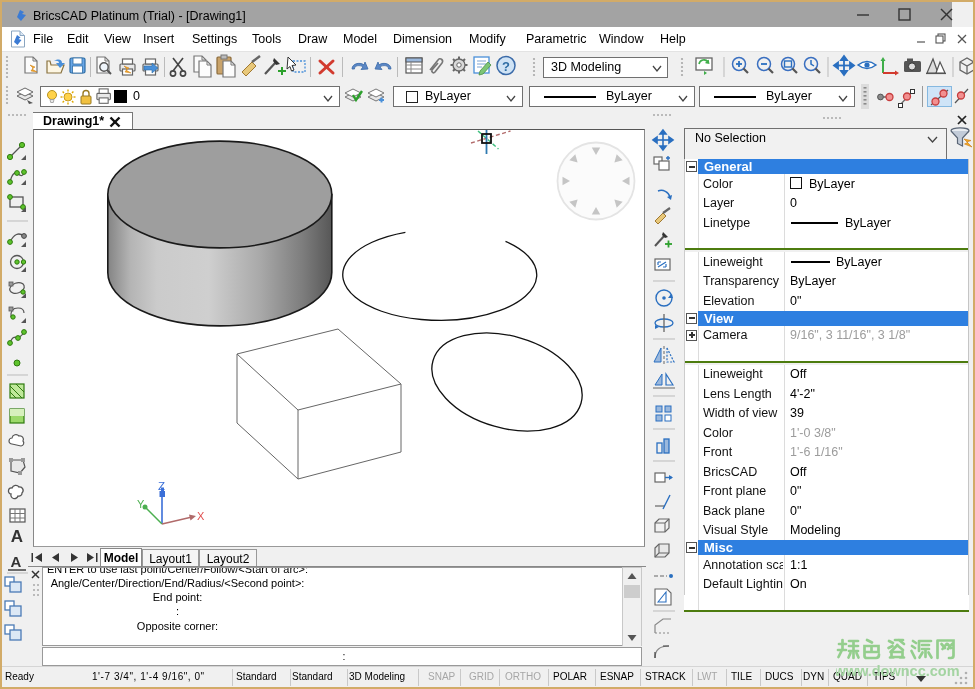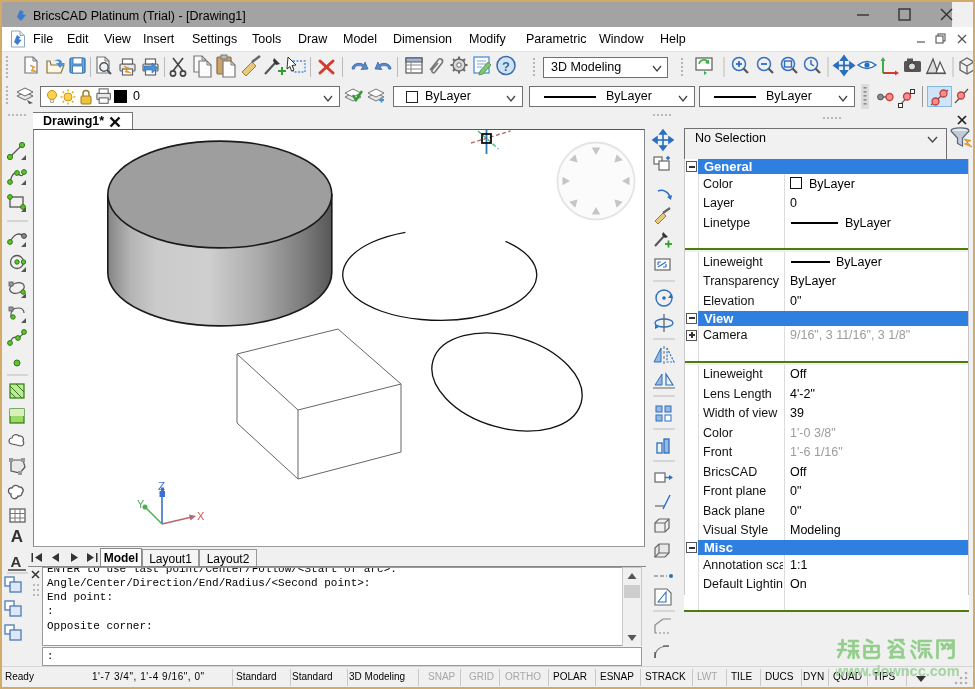--- a/index.html
+++ b/index.html
@@ -35,21 +35,21 @@
   #props{left:682px;top:111px;width:291px;height:555px;background:#f0f0f0;}
   
   #mtabs{left:28px;top:548px;width:618px;height:19px;background:#f0f0f0;}
   
   #cmd{left:28px;top:567px;width:618px;height:99px;background:#f0f0f0;}
   
   #status{left:0px;top:666px;width:975px;height:21px;background:#f0f0f0;border-top:1px solid #d5d5d5;}
   .st{position:absolute;top:4px;font-size:10px;color:#000;white-space:nowrap;}
   .st.off{color:#a6a6a6;}
   .stsep{position:absolute;top:2px;width:1px;height:17px;background:#c9c9c9;}
-  .mono{font-family:Liberation Mono, monospace;}
+  .mono{font-family:Liberation Sans, sans-serif;text-align:center;}
   .prow{position:absolute;left:0;width:285px;height:37px;border-bottom:2px solid #4d7c0f;box-sizing:border-box;background:#fff;}
   .prow .lbl{position:absolute;left:19px;top:2.5px;font-size:12.5px;color:#111;white-space:nowrap;overflow:hidden;width:80px;}
   .prow .val{position:absolute;left:106px;top:2.5px;font-size:12.5px;color:#000;white-space:nowrap;}
   .prow .val.gray{color:#9c9c9c;}
   .prow .vdiv{position:absolute;left:100px;top:0;width:1px;height:100%;background:#dcdcdc;}
   .prow .gdiv{position:absolute;left:14px;top:0;width:1px;height:100%;background:#dcdcdc;}
   .phead{position:absolute;left:0;width:285px;height:15px;background:#fff;}
   .phead .bar{position:absolute;left:14px;top:0;width:271px;height:15px;background:#2e7fe0;}
   .phead .htxt{position:absolute;left:20px;top:0px;font-size:13px;font-weight:bold;color:#fff;}
   .pbox{position:absolute;left:2px;top:2px;width:9px;height:9px;background:#fff;border:1px solid #555;}

